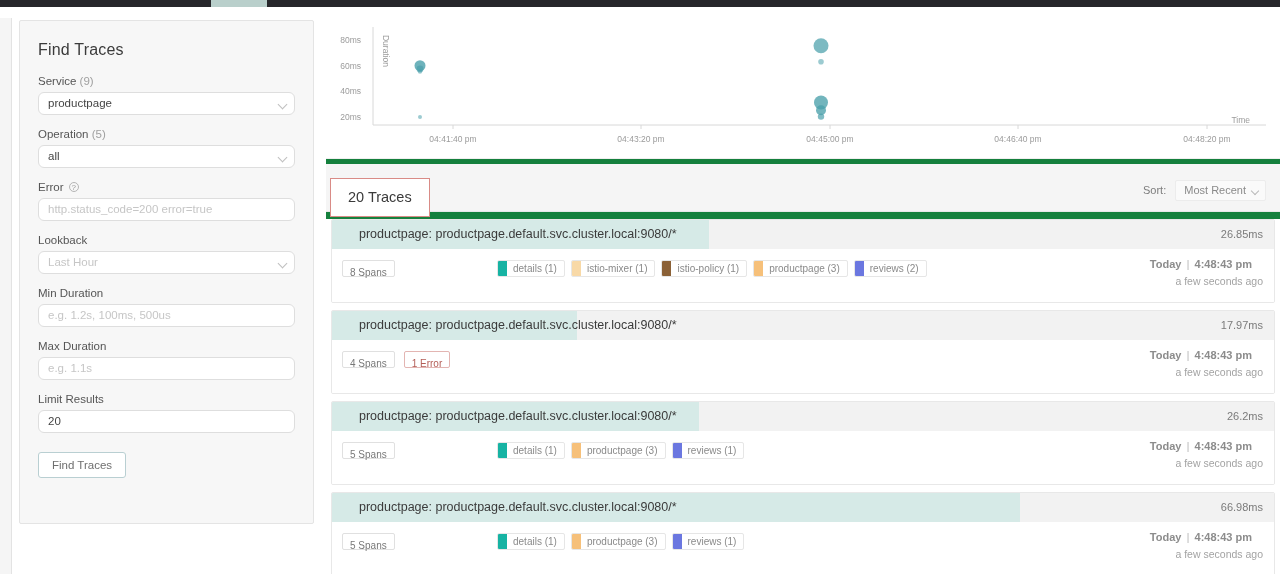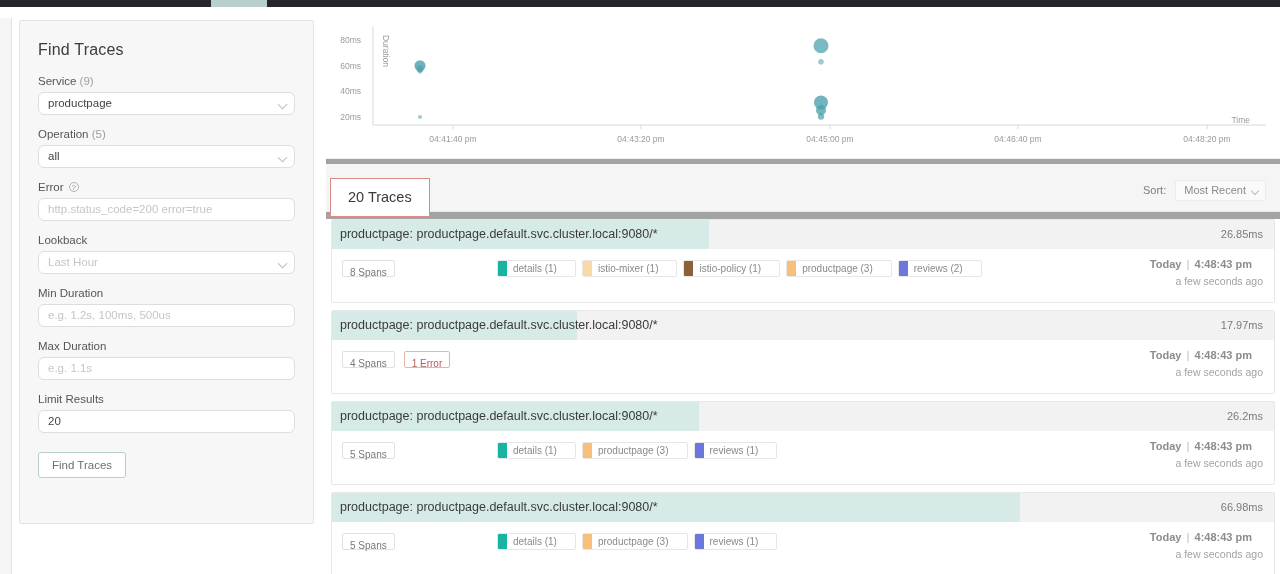--- a/index.html
+++ b/index.html
@@ -44,21 +44,21 @@
     position:absolute; right:8px; top:8px; width:7px; height:7px;
     border-right:1.3px solid #bfbfbf; border-bottom:1.3px solid #bfbfbf;
     transform:rotate(45deg); }
   #btn-find-traces {
     margin-top:6px; height:26px; min-width:74px; padding:0 13px;
     background:#fff; border:1px solid #b9cfd2; border-radius:3px;
     color:#6f6f6f; font-size:11.5px; line-height:24px; display:inline-block; cursor:pointer;
   }
 
   
-  #right-pane { position:absolute; left:326px; top:0; width:954px; height:565px; background:#a3a3a3; }
+  #right-pane { position:absolute; left:326px; top:0; width:954px; height:565px; background:#15803d; }
 
   
   #scatter { position:absolute; left:0; top:0; width:954px; height:150px; background:#fff; border-bottom:1px solid #efefef;}
   #scatter svg { display:block; }
   .ax-txt { font-family:"Liberation Sans", sans-serif; font-size:8.5px; fill:#9b9b9b; }
   .ax-line { stroke:#d8d8d8; stroke-width:1; }
 
   
   #results-header { position:absolute; left:0; top:155px; width:954px; height:48px; background:#f5f5f5; border-bottom:1px solid #e8e8e8;}
   #traces-count {
@@ -79,38 +79,38 @@
 
   
   #trace-list { position:absolute; left:0; top:210px; width:954px; height:355px; background:#fff; padding:0 5px; }
   .trace-card {
     position:relative; margin-bottom:7px; background:#fff;
     border:1px solid #e8e8e8; border-radius:2px; overflow:hidden;
   }
   .tc-head { position:relative; height:29px; background:#f2f2f2; }
   .tc-bar { position:absolute; left:0; top:0; bottom:0; background:#d6eae7; }
   .tc-title {
-    position:absolute; left:8px; top:0; line-height:29px; font-size:12.5px; color:#3b3b3b; z-index:2;
+    position:absolute; left:27px; top:0; line-height:29px; font-size:12.5px; color:#3b3b3b; z-index:2;
     white-space:nowrap;
   }
   .tc-dur { position:absolute; right:11px; top:0; line-height:29px; font-size:11px; color:#7b7b7b; z-index:2;}
   .tc-body { position:relative; height:53px; background:#fff; }
   .pill {
     display:inline-block; height:17px; line-height:15px; padding:4px 7px;
     border:1px solid #e0e0e0; border-radius:2px; background:#fff;
     font-size:10px; color:#787878; vertical-align:middle;
   }
   .pill.error { border-color:#e3b5b2; color:#b35d56; }
   .tc-spans { position:absolute; left:10px; top:11px; }
   .tc-services { position:absolute; left:165px; top:11px; white-space:nowrap; }
   .svc {
     display:inline-block; height:17px; line-height:15px;
     border:1px solid #e6e6e6; border-radius:2px; background:#fff;
     font-size:10px; color:#8a8a8a; margin-right:6px; vertical-align:middle;
-    padding-right:18px; overflow:hidden;
+    padding-right:7px; overflow:hidden;
   }
   .svc .sw { display:inline-block; width:9px; height:15px; vertical-align:top; margin-right:6px; }
   .tc-when { position:absolute; right:22px; top:9px; text-align:center; font-size:11px; color:#8c8c8c;font-weight:bold; }
   .tc-when .sep { color:#d2d2d2; margin:0 5px; }
   .tc-ago { position:absolute; right:11px; top:26px; font-size:10.5px; color:#a3a3a3; }
 </style>
 </head>
 <body>
 
 <div id="chrome-strip"></div>

